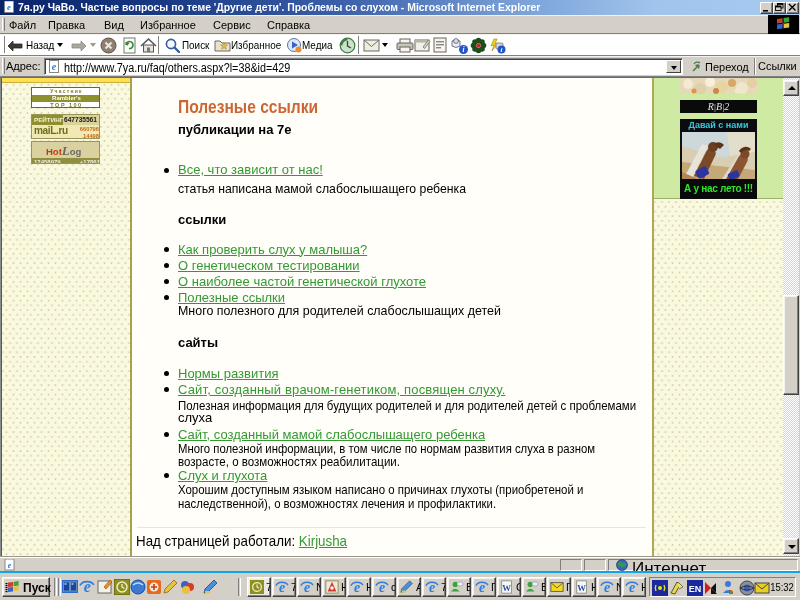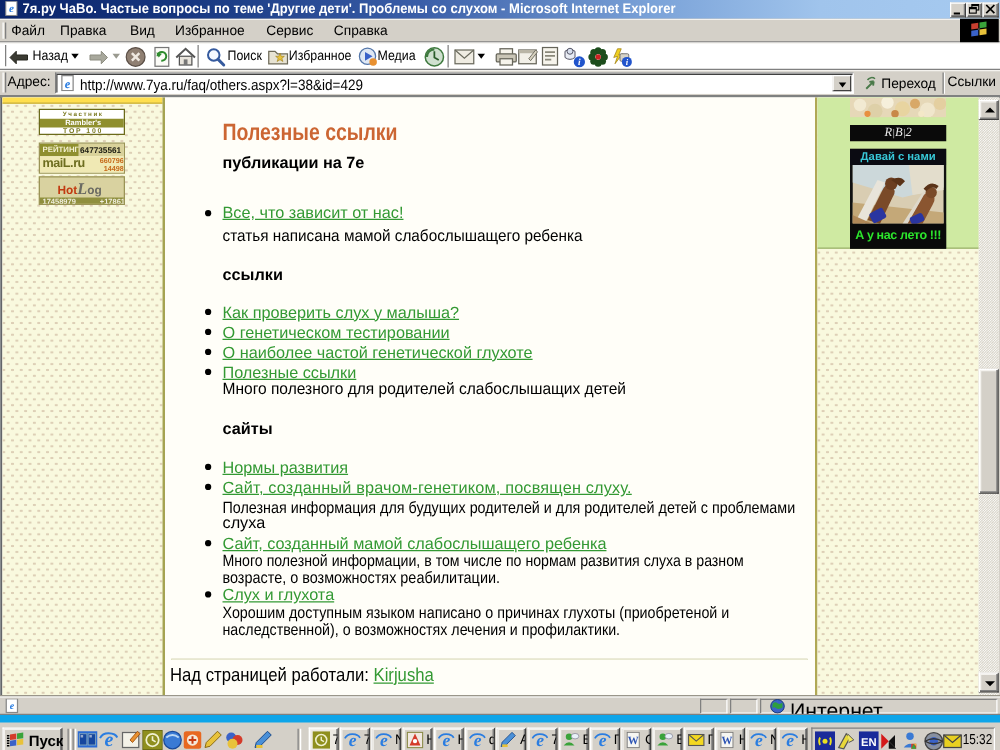--- a/index.html
+++ b/index.html
@@ -69,21 +69,21 @@
 .glink{color:#339933;text-decoration:underline;}
 .bullet{position:absolute;left:33.5px;width:5px;height:5px;border-radius:50%;background:#000;}
 .litem{position:absolute;left:48px;font-size:13px;white-space:nowrap;}
 .desc{position:absolute;left:48px;font-size:13px;color:#000;white-space:nowrap;transform-origin:left top;}
 
 
 #statusbar{left:0;top:556px;width:800px;height:16px;background:#d4d0c8;border-top:1px solid #9a968a;box-shadow:inset 0 1px 0 #fff;}
 .spanel{position:absolute;top:2px;height:12px;border:1px solid;border-color:#808080 #fff #fff #808080;}
 
 
-#taskbar{left:0;top:572px;width:800px;height:28px;background:#d4d0c8;border-top:6px solid #0ea5e9;box-shadow:0 -1px 0 #808080;}
+#taskbar{left:0;top:572px;width:800px;height:28px;background:#d4d0c8;border-top:1px solid #0ea5e9;box-shadow:0 -1px 0 #808080;}
 #startbtn{position:absolute;left:2px;top:4px;width:48px;height:20px;background:#d4d0c8;
  border:1px solid;border-color:#fff #404040 #404040 #fff;box-shadow:inset -1px -1px 0 #808080,inset 1px 1px 0 #f4f2ee;}
 #starttext{position:absolute;left:20px;top:3px;font-weight:bold;font-size:12px;}
 .tbsep{position:absolute;top:5px;width:3px;height:18px;border-left:1px solid #808080;border-right:1px solid #fff;}
 .qicon{position:absolute;top:6px;width:16px;height:16px;}
 .taskbtn{position:absolute;top:4px;width:24px;height:20px;background:#d4d0c8;
  border:1px solid;border-color:#fff #404040 #404040 #fff;box-shadow:inset -1px -1px 0 #808080,inset 1px 1px 0 #f4f2ee;overflow:hidden;}
 #tray{position:absolute;left:649px;top:4px;width:147px;height:20px;border:1px solid;border-color:#808080 #fff #fff #808080;}
 #clock{position:absolute;right:1px;top:3px;font-size:11.5px;transform:scaleX(0.82);transform-origin:right top;}
 .trayicon{position:absolute;top:2px;width:16px;height:16px;}

